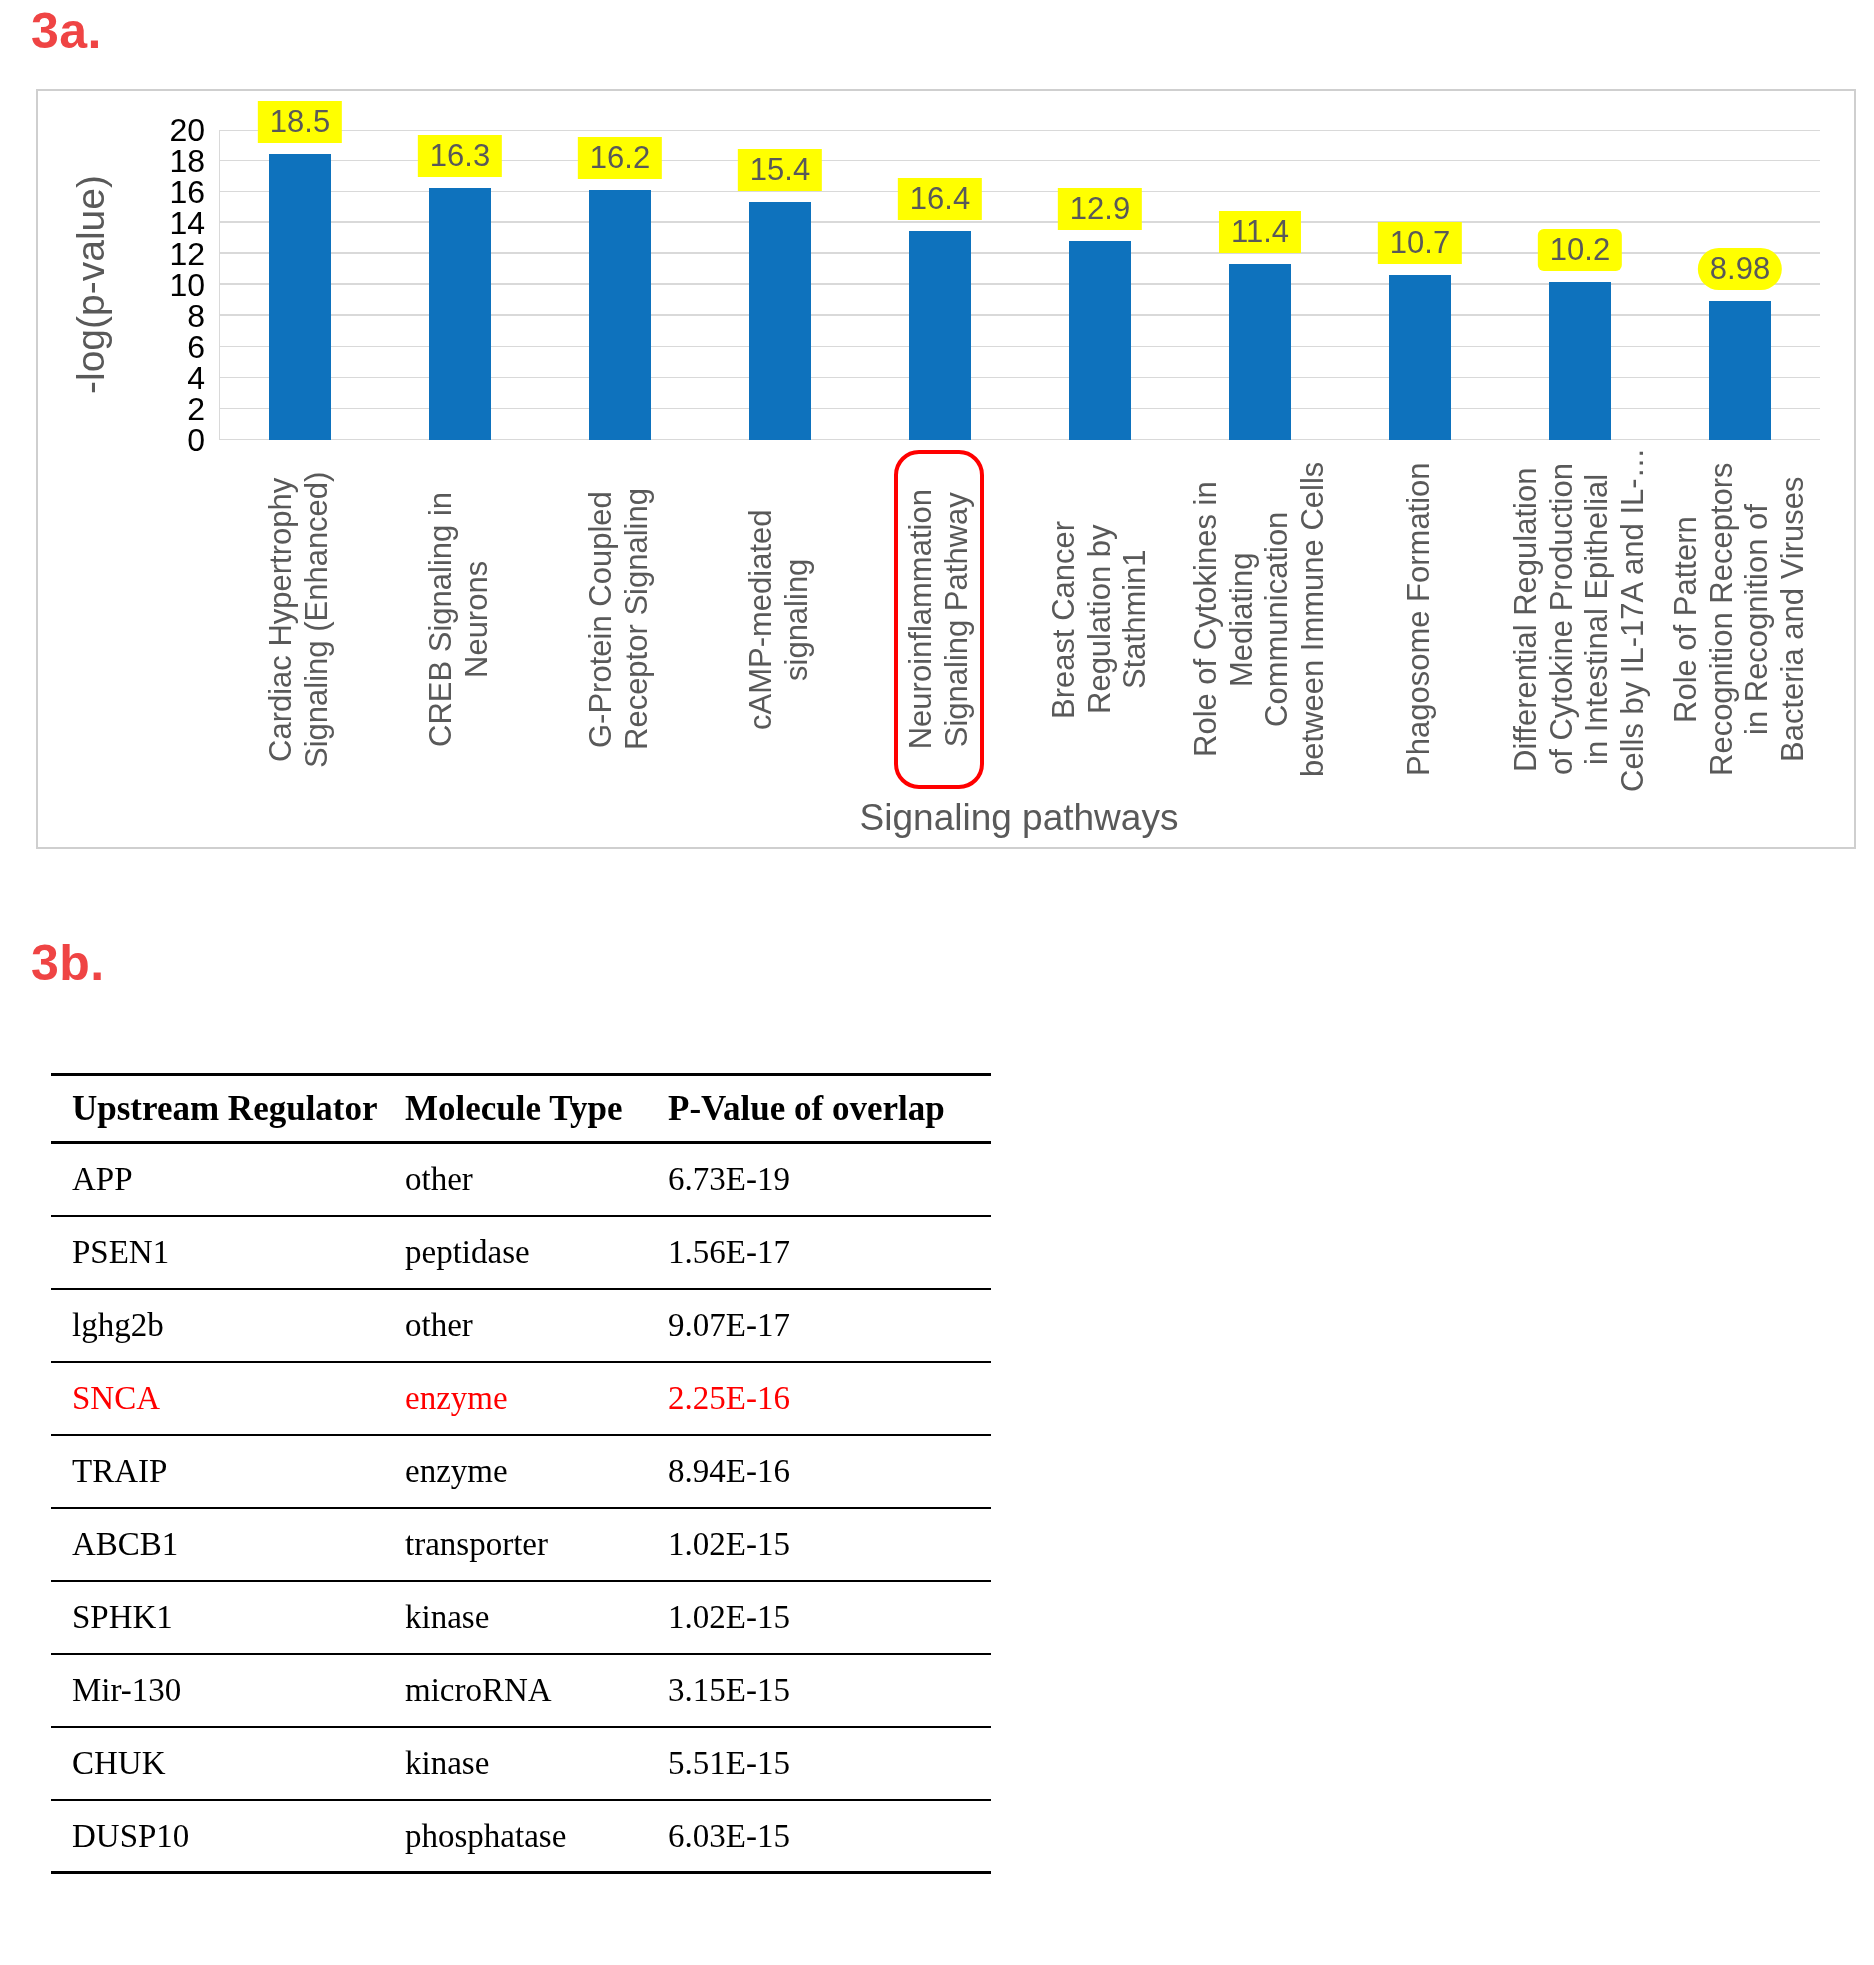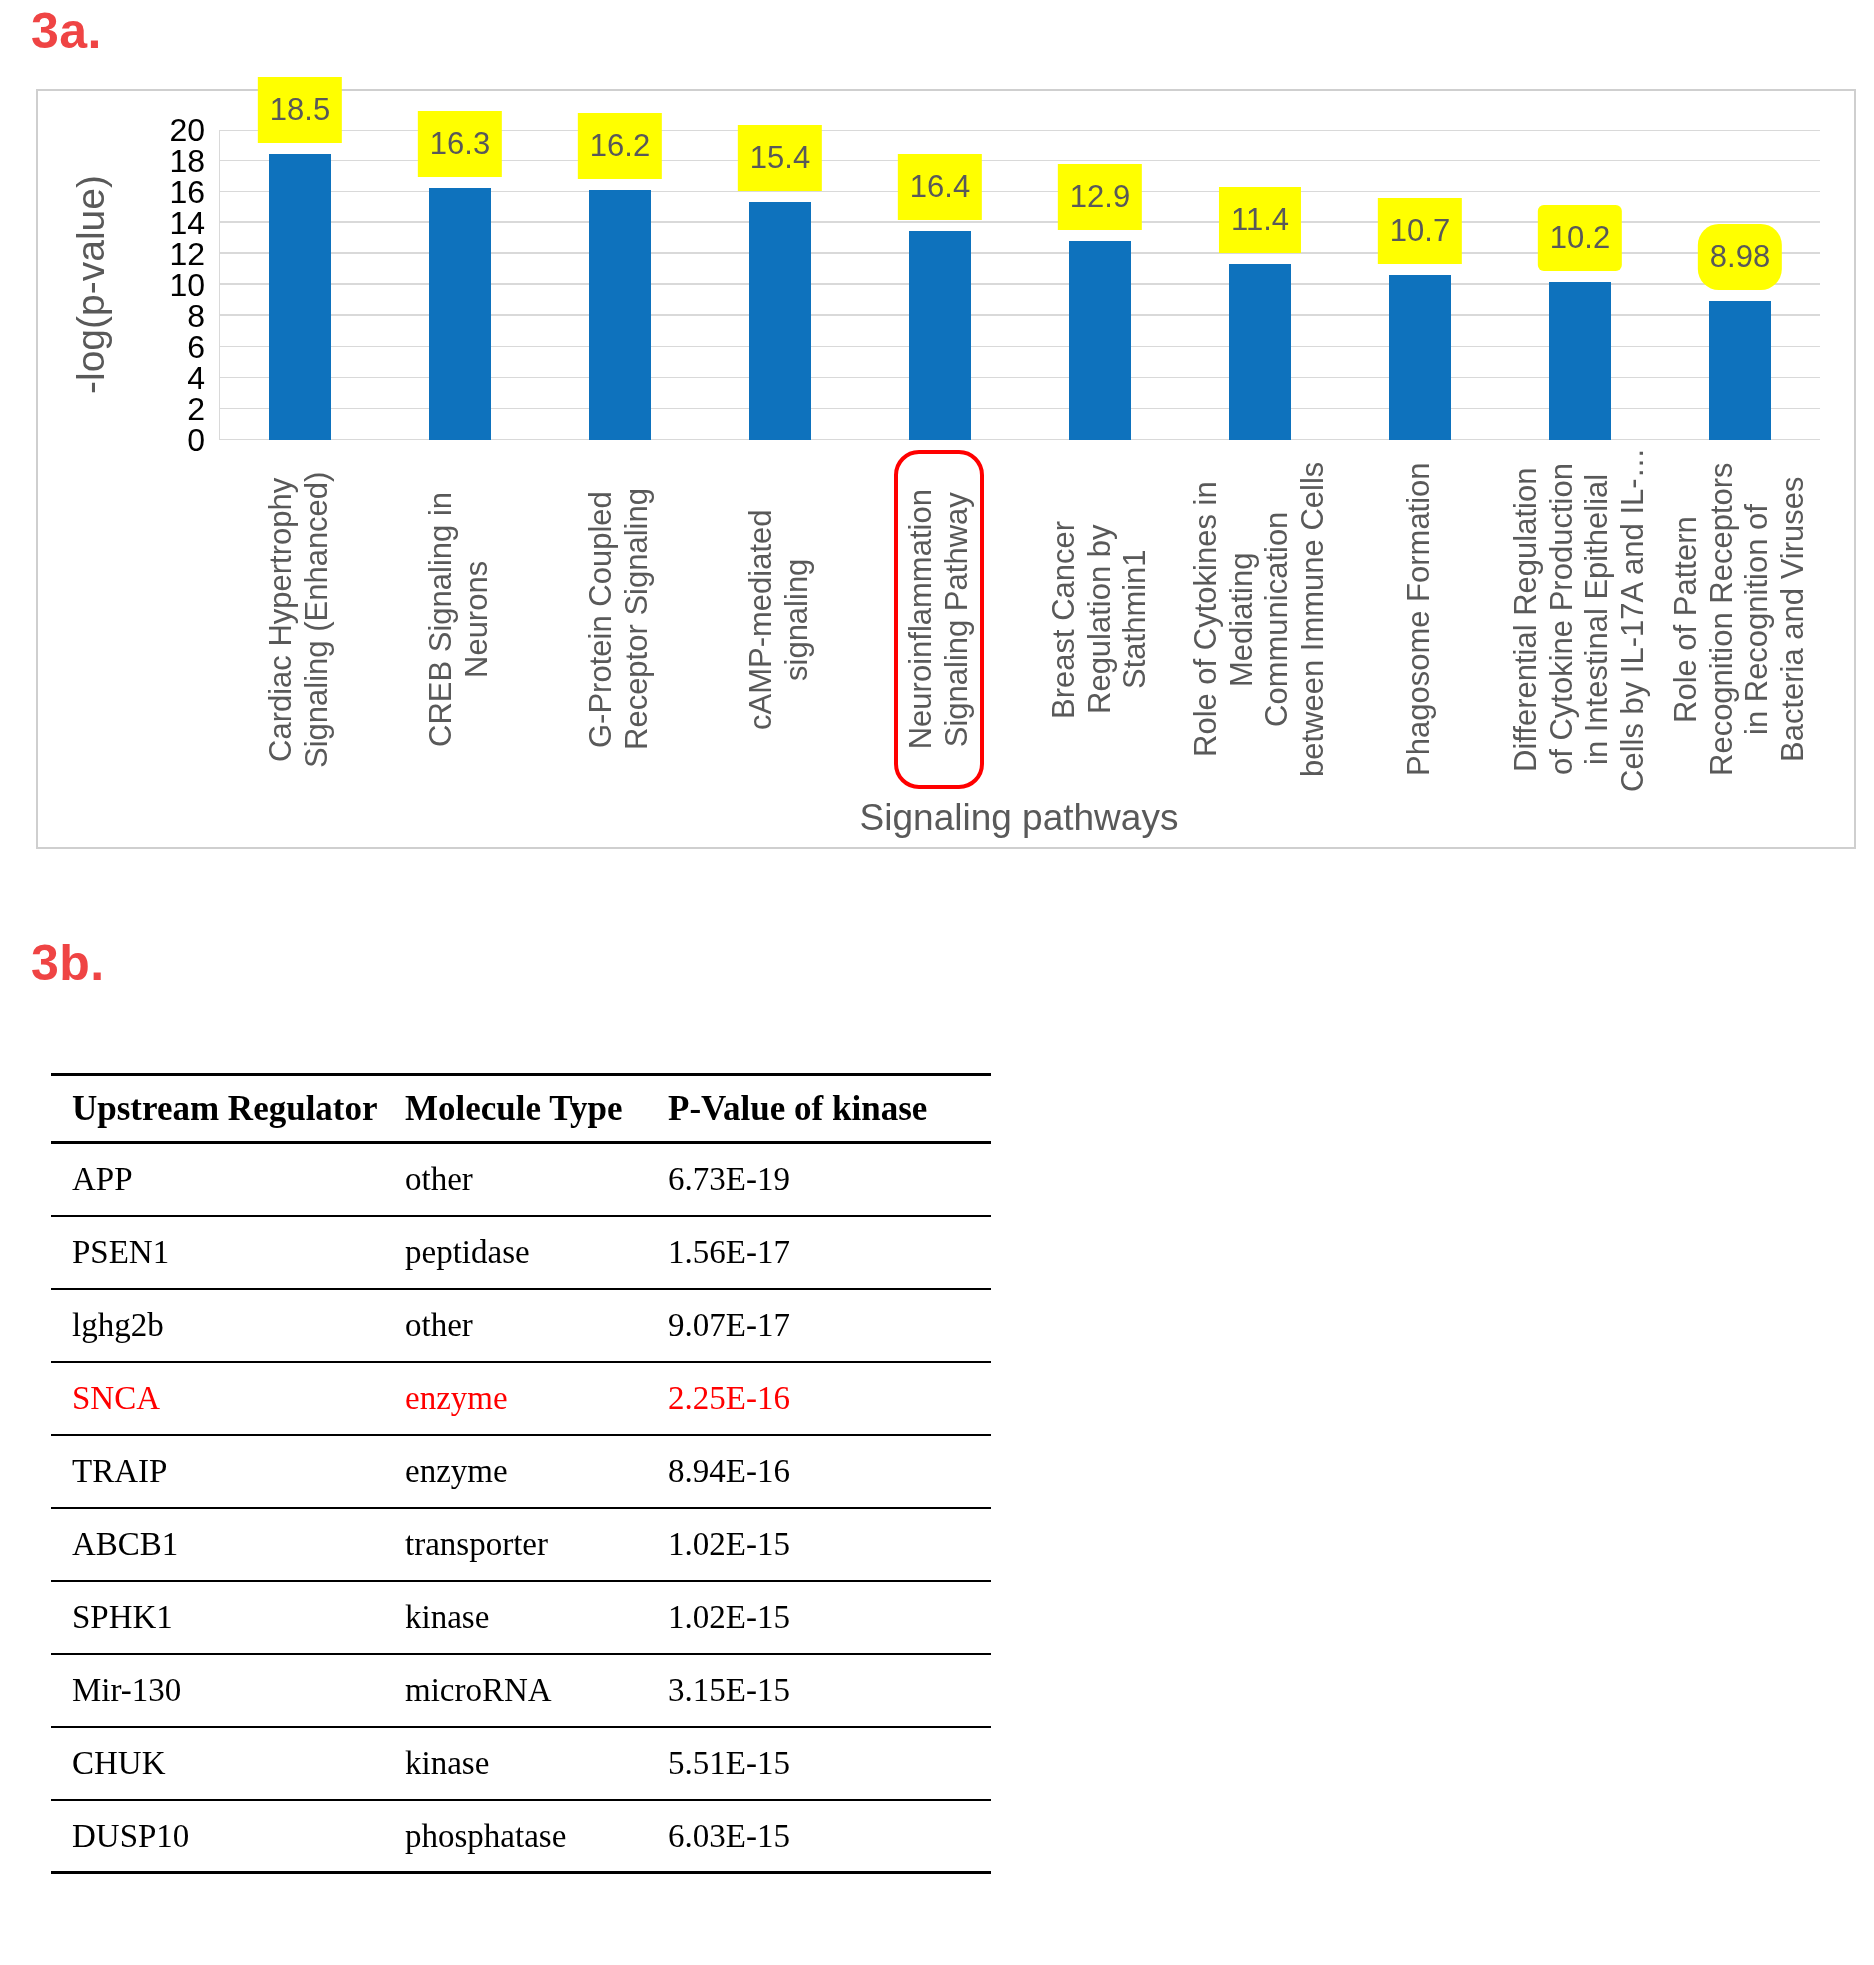--- a/index.html
+++ b/index.html
@@ -22,21 +22,21 @@
     transform:translateY(-50%);font-size:32px;color:#000;}
 
   #plot-area{position:absolute;left:181px;top:39px;width:1600px;height:309px;
     border-left:1.5px solid #d9d9d9;border-top:1.5px solid #d9d9d9;box-sizing:content-box;
     background:repeating-linear-gradient(to top,#d9d9d9 0px,#d9d9d9 1.5px,transparent 1.5px,transparent 31px);}
 
   #bars-row{position:absolute;inset:0;display:flex;}
   .bar-col{flex:1 1 0;position:relative;height:100%;}
   .bar{position:absolute;bottom:0;left:50%;transform:translateX(-50%);width:62px;}
   .value-label{position:absolute;left:50%;transform:translateX(-50%);
-    font-size:31px;color:#595959;padding:16px 12px;white-space:nowrap;line-height:1.1;}
+    font-size:31px;color:#595959;padding:4px 12px;white-space:nowrap;line-height:1.1;}
 
   #category-labels{position:absolute;left:181px;top:354px;width:1600px;height:349px;display:flex;}
   .cat-col{flex:1 1 0;display:flex;justify-content:center;align-items:center;height:100%;}
   .cat-label{writing-mode:vertical-rl;transform:rotate(180deg);height:100%;
     text-align:center;font-size:31px;line-height:1.15;color:#595959;white-space:pre-line;}
   #highlight-box{height:97%;display:flex;align-items:center;justify-content:center;
     border:4.5px solid #ff0000;border-radius:25px;padding:0 5px;box-sizing:border-box;}
   #highlight-box .cat-label{height:96%;}
 
   #x-axis-title{position:absolute;left:181px;top:706px;width:1600px;text-align:center;
@@ -175,21 +175,21 @@
 
   <div id="x-axis-title">Signaling pathways</div>
 </div>
 
 <div id="fig3b-label" class="fig-label">3b.</div>
 
 <div id="reg-table">
   <div class="t-row header">
     <span class="c1">Upstream Regulator</span>
     <span>Molecule Type</span>
-    <span>P-Value of kinase</span>
+    <span>P-Value of overlap</span>
   </div>
   <div class="t-row">
     <span class="c1">APP</span>
     <span>other</span>
     <span>6.73E-19</span>
   </div>
   <div class="t-row">
     <span class="c1">PSEN1</span>
     <span>peptidase</span>
     <span>1.56E-17</span>

